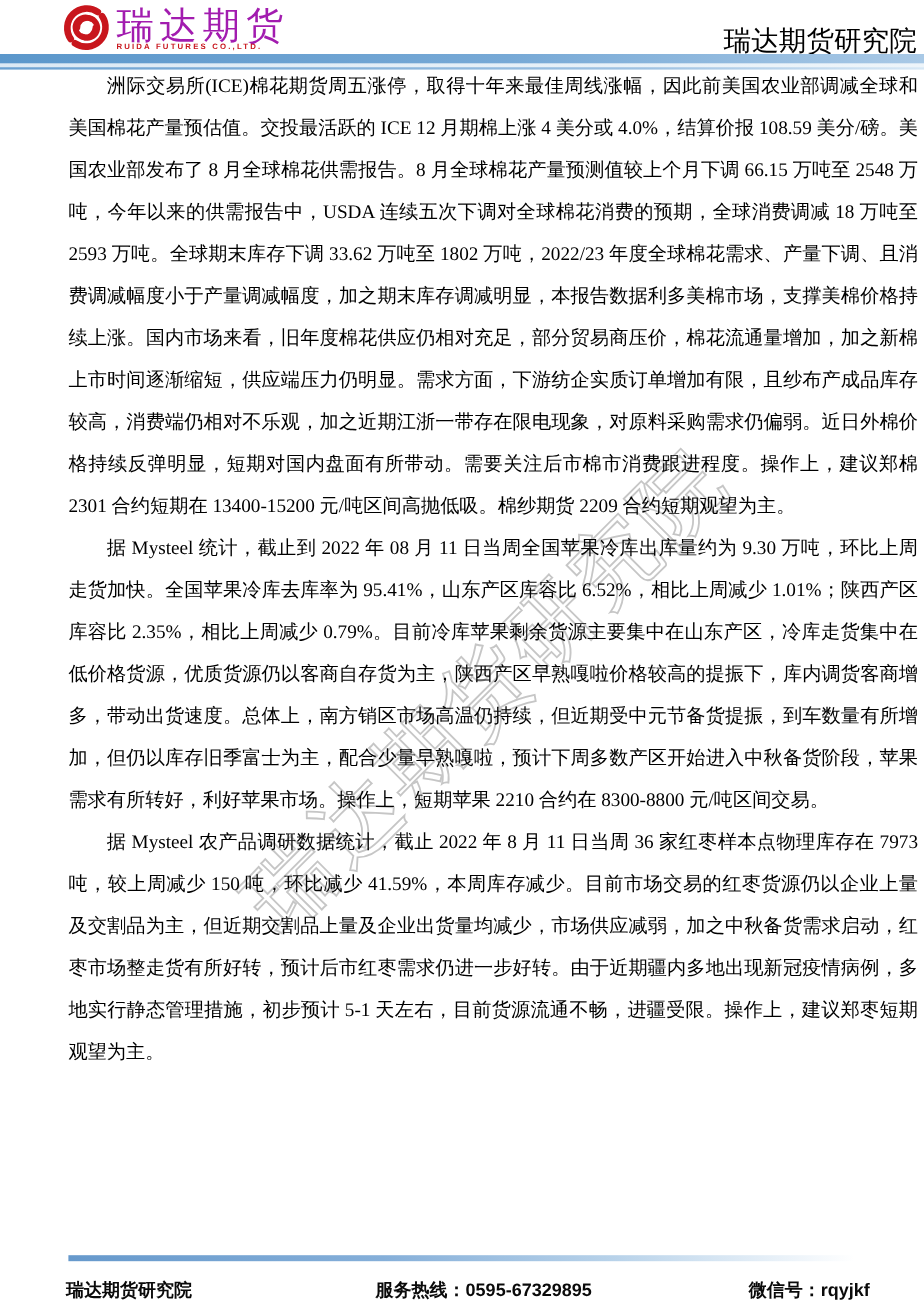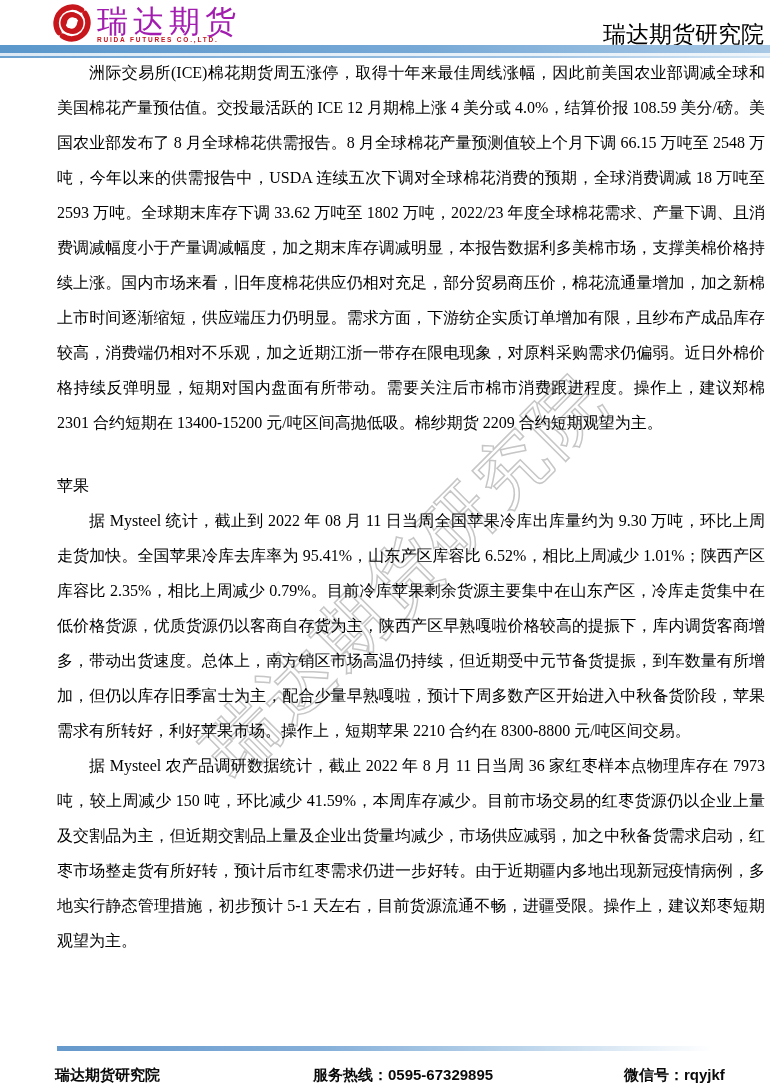--- a/index.html
+++ b/index.html
@@ -94,21 +94,20 @@
   <div class="header-band">
     <div class="band-main"></div>
     <div class="band-light"></div>
     <div class="band-line"></div>
   </div>
 
   <div class="watermark">瑞达期货研究院</div>
 
   <div class="content">
     <p>洲际交易所(ICE)棉花期货周五涨停，取得十年来最佳周线涨幅，因此前美国农业部调减全球和美国棉花产量预估值。交投最活跃的 ICE 12 月期棉上涨 4 美分或 4.0%，结算价报 108.59 美分/磅。美国农业部发布了 8 月全球棉花供需报告。8 月全球棉花产量预测值较上个月下调 66.15 万吨至 2548 万吨，今年以来的供需报告中，USDA 连续五次下调对全球棉花消费的预期，全球消费调减 18 万吨至 2593 万吨。全球期末库存下调 33.62 万吨至 1802 万吨，2022/23 年度全球棉花需求、产量下调、且消费调减幅度小于产量调减幅度，加之期末库存调减明显，本报告数据利多美棉市场，支撑美棉价格持续上涨。国内市场来看，旧年度棉花供应仍相对充足，部分贸易商压价，棉花流通量增加，加之新棉上市时间逐渐缩短，供应端压力仍明显。需求方面，下游纺企实质订单增加有限，且纱布产成品库存较高，消费端仍相对不乐观，加之近期江浙一带存在限电现象，对原料采购需求仍偏弱。近日外棉价格持续反弹明显，短期对国内盘面有所带动。需要关注后市棉市消费跟进程度。操作上，建议郑棉 2301 合约短期在 13400-15200 元/吨区间高抛低吸。棉纱期货 2209 合约短期观望为主。</p>
-    <div class="sec-heading">苹果</div>
     <p>据 Mysteel 统计，截止到 2022 年 08 月 11 日当周全国苹果冷库出库量约为 9.30 万吨，环比上周走货加快。全国苹果冷库去库率为 95.41%，山东产区库容比 6.52%，相比上周减少 1.01%；陕西产区库容比 2.35%，相比上周减少 0.79%。目前冷库苹果剩余货源主要集中在山东产区，冷库走货集中在低价格货源，优质货源仍以客商自存货为主，陕西产区早熟嘎啦价格较高的提振下，库内调货客商增多，带动出货速度。总体上，南方销区市场高温仍持续，但近期受中元节备货提振，到车数量有所增加，但仍以库存旧季富士为主，配合少量早熟嘎啦，预计下周多数产区开始进入中秋备货阶段，苹果需求有所转好，利好苹果市场。操作上，短期苹果 2210 合约在 8300-8800 元/吨区间交易。</p>
     <p>据 Mysteel 农产品调研数据统计，截止 2022 年 8 月 11 日当周 36 家红枣样本点物理库存在 7973 吨，较上周减少 150 吨，环比减少 41.59%，本周库存减少。目前市场交易的红枣货源仍以企业上量及交割品为主，但近期交割品上量及企业出货量均减少，市场供应减弱，加之中秋备货需求启动，红枣市场整走货有所好转，预计后市红枣需求仍进一步好转。由于近期疆内多地出现新冠疫情病例，多地实行静态管理措施，初步预计 5-1 天左右，目前货源流通不畅，进疆受限。操作上，建议郑枣短期观望为主。</p>
   </div>
 
   <div class="footer-band"></div>
   <div class="footer-row">
     <span class="footer-org">瑞达期货研究院</span>
     <span class="footer-hotline">服务热线：0595-67329895</span>
     <span class="footer-wechat">微信号：rqyjkf</span>
   </div>

